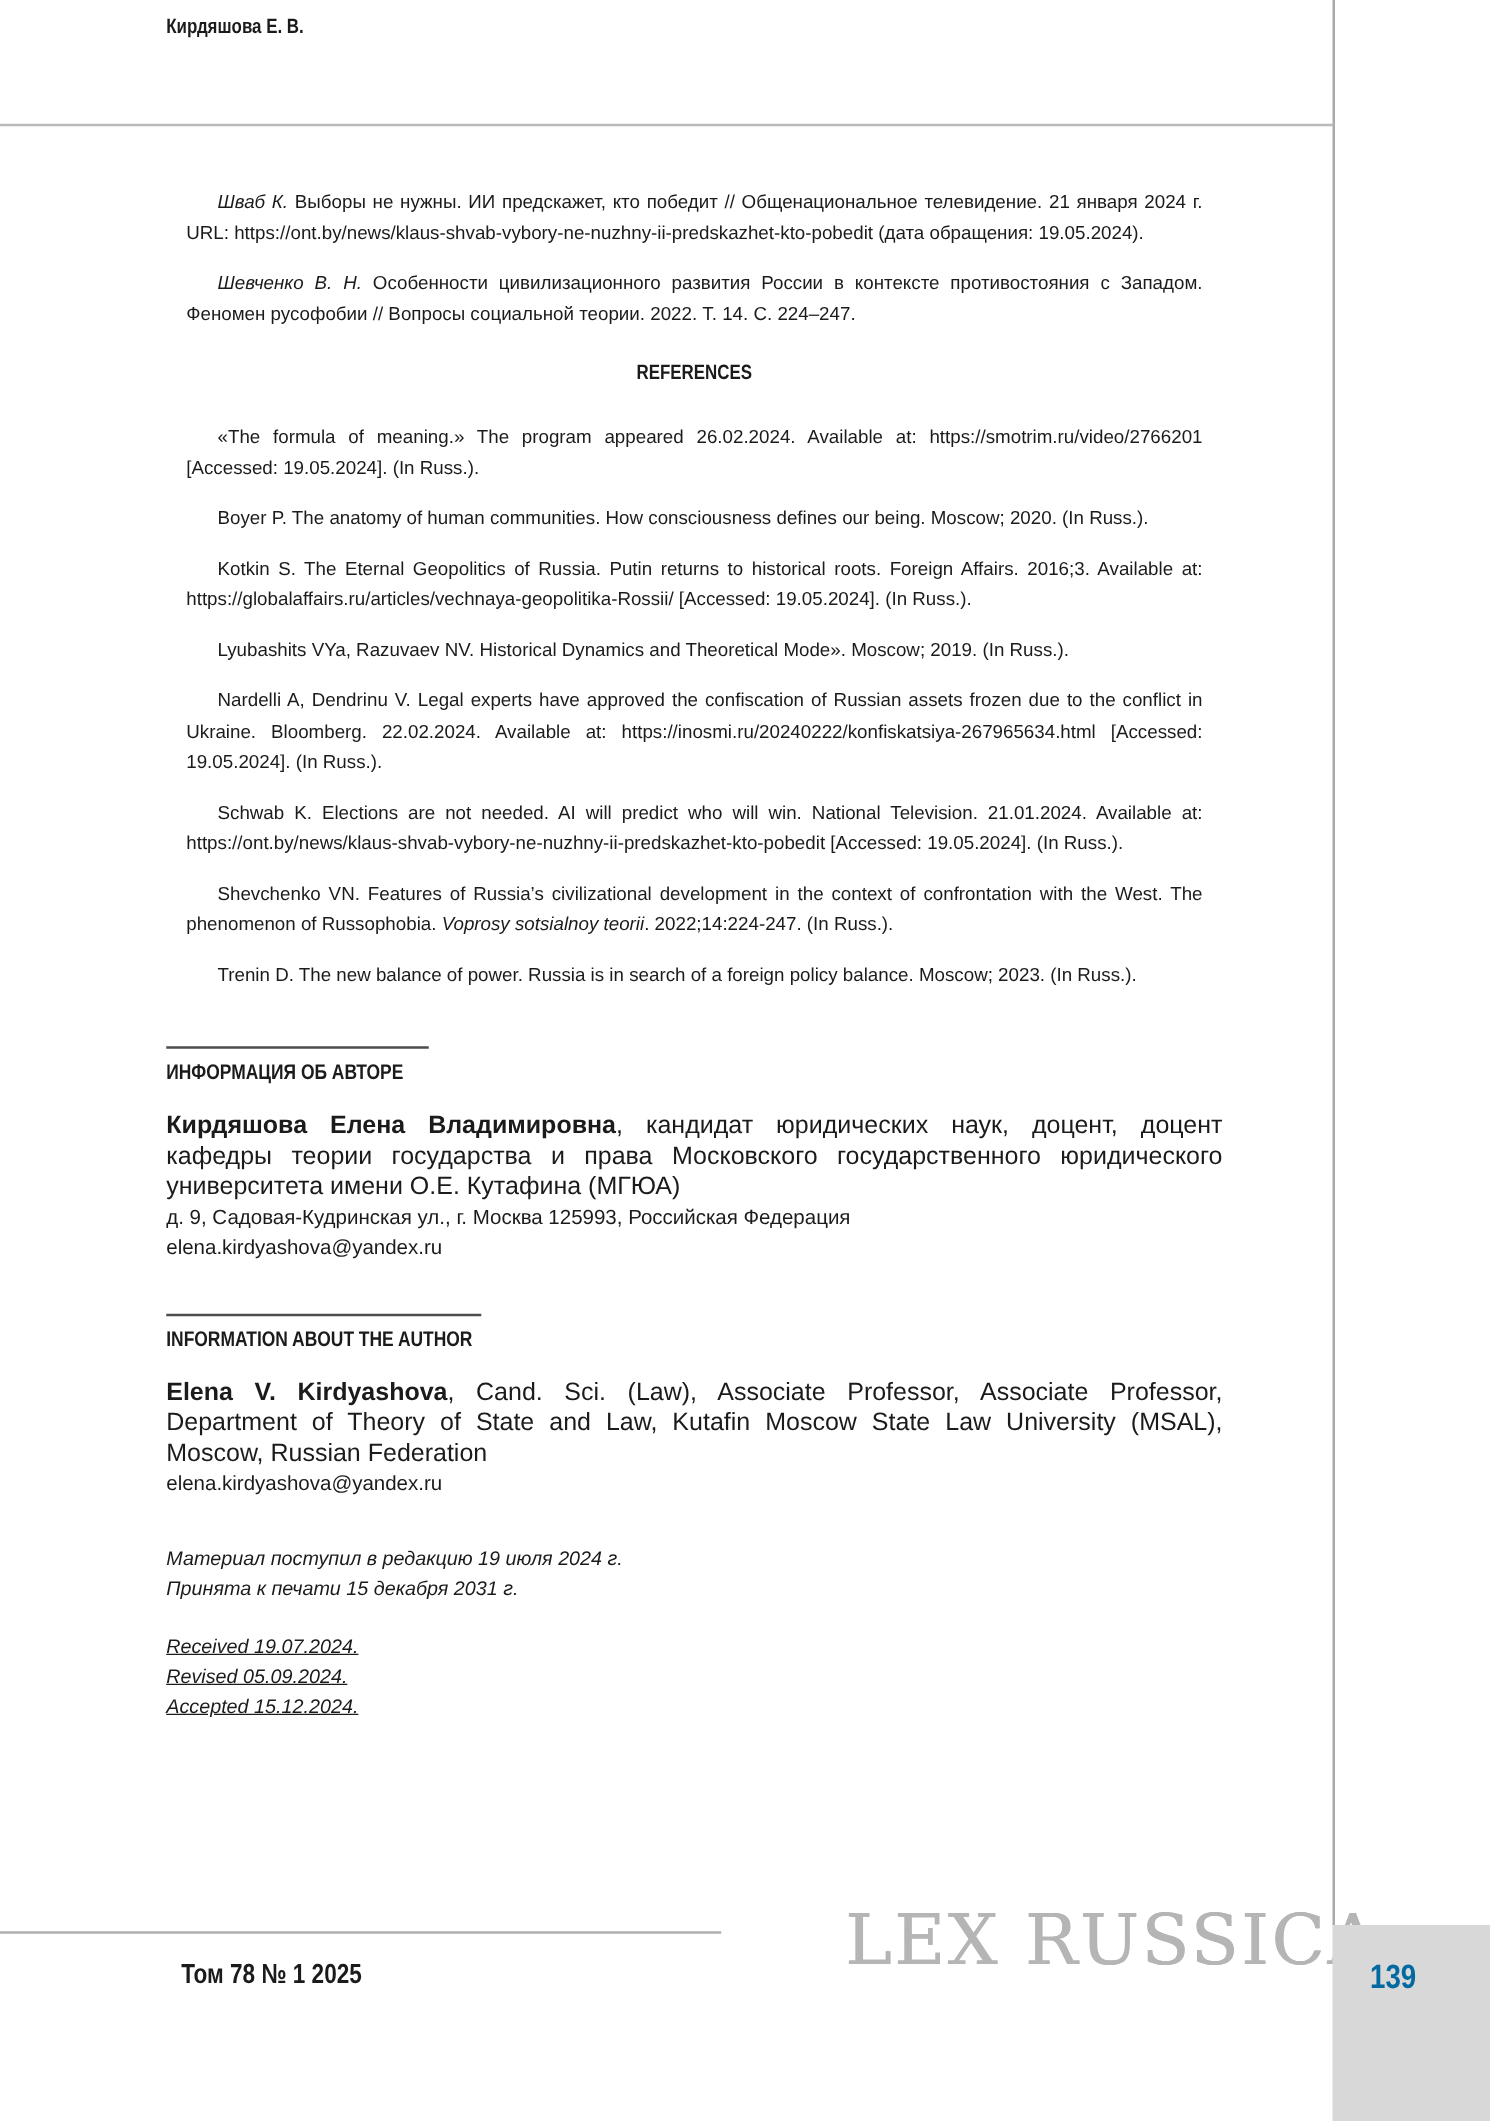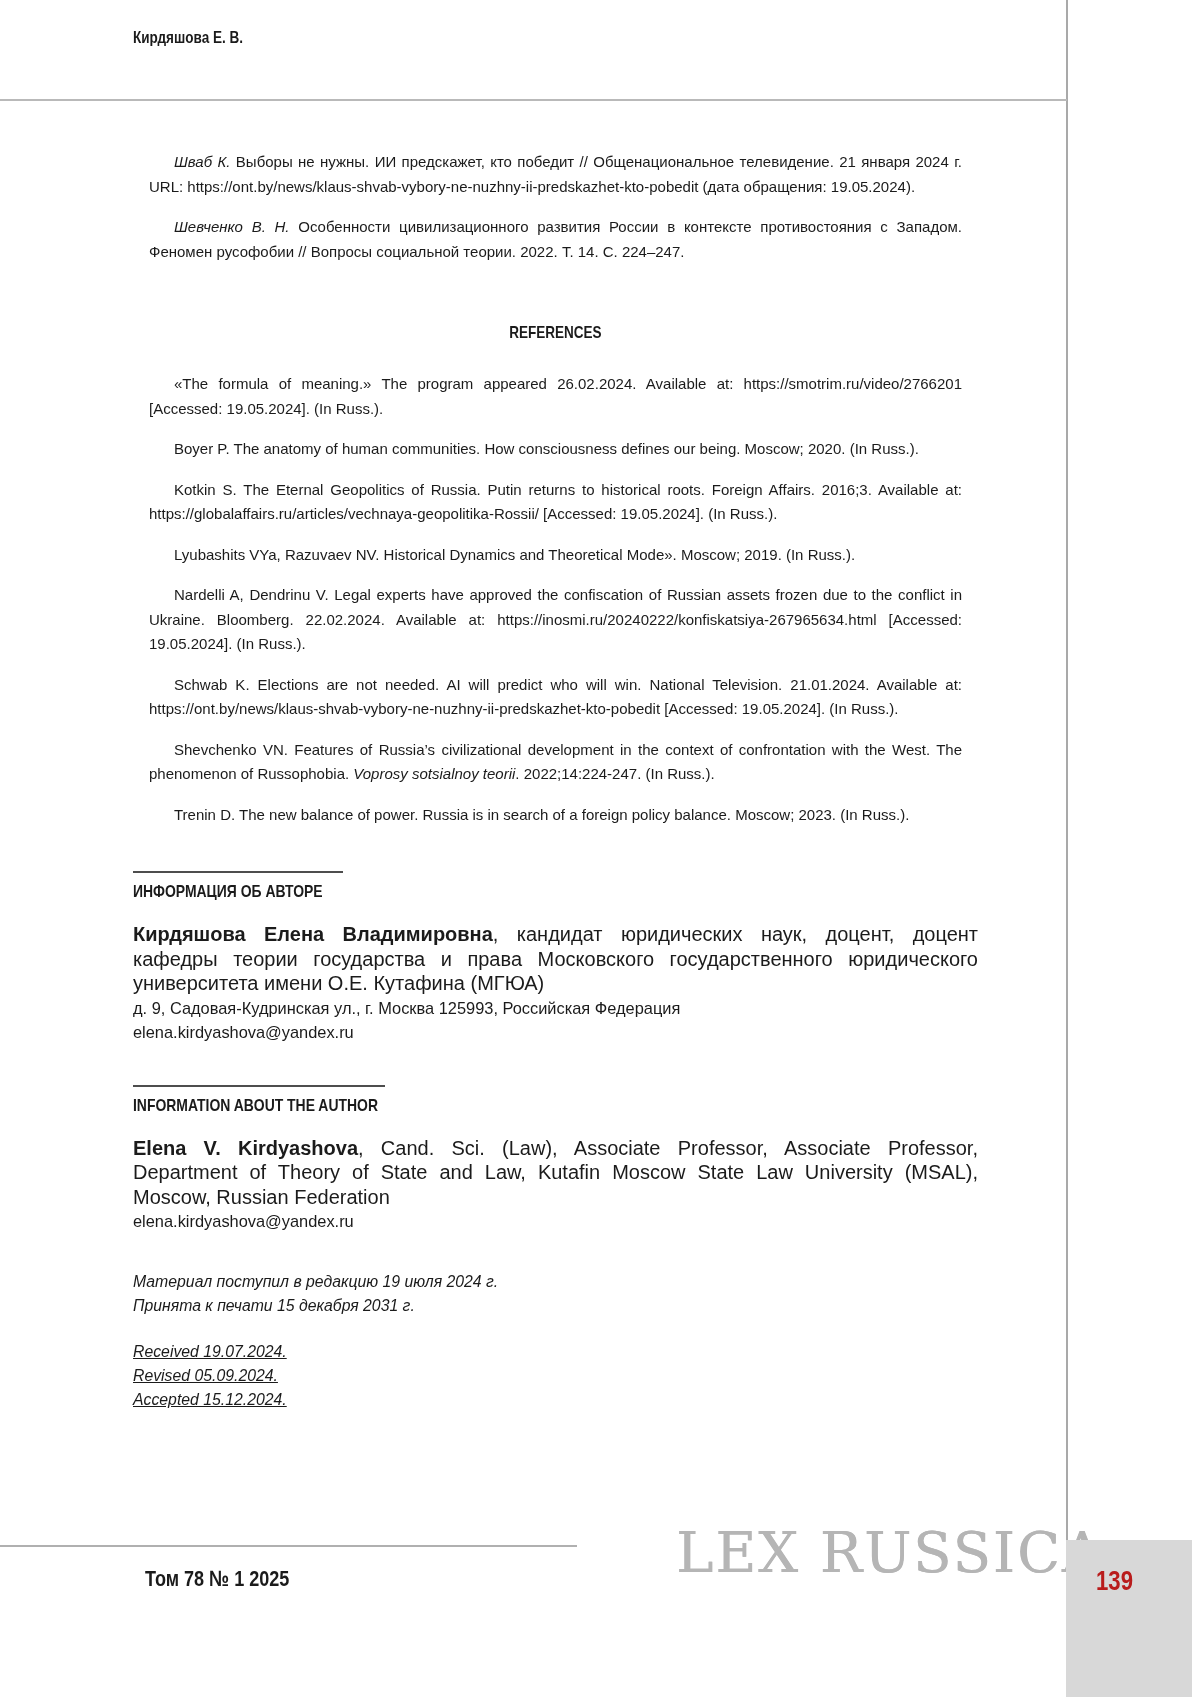--- a/index.html
+++ b/index.html
@@ -7,33 +7,33 @@
     position:relative; width:1200px; height:1697px; margin:0 auto;
     background:#ffffff; overflow:hidden;
     font-family:"Liberation Sans","DejaVu Sans",sans-serif;
     color:#1b1b1b;
   }
   
   .vrule  { position:absolute; left:1066px; top:0; width:2px; height:1540px; background:#a9a9a9; }
   .hrule-top { position:absolute; left:0; top:99px; width:1067px; height:2px; background:#b9b9b9; }
 
   
-  .hdr { position:absolute; left:133px; top:26px; }
+  .hdr { position:absolute; left:133px; top:10px; }
   .cond { display:inline-block; transform:scaleX(0.82); transform-origin:0 50%; white-space:nowrap; }
   .cond-c { display:inline-block; transform:scaleX(0.82); transform-origin:50% 50%; white-space:nowrap; }
   .hdr-author { font-weight:bold; font-size:16.5px; line-height:22px; }
   .hdr-title  { font-weight:bold; font-style:italic; font-size:15.5px; line-height:22px; }
 
   
   main { position:absolute; left:133px; top:134px; width:845px; }
   .para { margin:16px; font-size:15px; line-height:24.5px; text-align:justify; text-indent:25px; }
   .it { font-style:italic; }
   .bd { font-weight:bold; }
 
-  .refs-heading { text-align:center; font-weight:bold; font-size:16.5px; margin:59px 0 30px; }
+  .refs-heading { text-align:center; font-weight:bold; font-size:16.5px; margin:25px 0 30px; }
 
   .sep { width:210px; height:2px; background:#4d4d4d; margin-top:44px; }
   .sep-en { width:252px; margin-top:40px; }
   .sec-heading { font-weight:bold; font-size:17px; margin:9px 0 20px; }
 
   .bio { margin:0; font-size:20px; line-height:24.5px; text-align:justify; }
   .plain-line { font-size:16.4px; line-height:24.5px; }
 
   .dates { margin-top:36px; font-style:italic; }
   .dates .line { font-size:15.8px; line-height:24px; }
@@ -42,21 +42,21 @@
   
   .footer-rule { position:absolute; left:0; top:1545px; width:577px; height:2px; background:#b0b0b0; }
   .volume { position:absolute; left:145px; top:1566px; font-weight:bold; font-size:22px; }
   .logo {
     position:absolute; left:676px; top:1508px;
     font-family:"DejaVu Serif","Liberation Serif",serif;
     font-size:56px; line-height:90px; color:#b5b5b5; letter-spacing:2px;
     text-shadow:0.5px 0 0 #b5b5b5;
   }
   .page-box { position:absolute; left:1066px; top:1540px; width:126px; height:157px; background:#d8d8d8; }
-  .page-number { margin:26px 0 0 30px; font-weight:bold; font-size:27px; color:#b91c1c; }
+  .page-number { margin:26px 0 0 30px; font-weight:bold; font-size:27px; color:#0369a1; }
 </style>
 </head>
 <body>
 
 <div class="page">
 
   <div class="vrule"></div>
 
   <div class="hdr">
     <div class="hdr-author"><span class="cond">Кирдяшова Е. В.</span></div>

